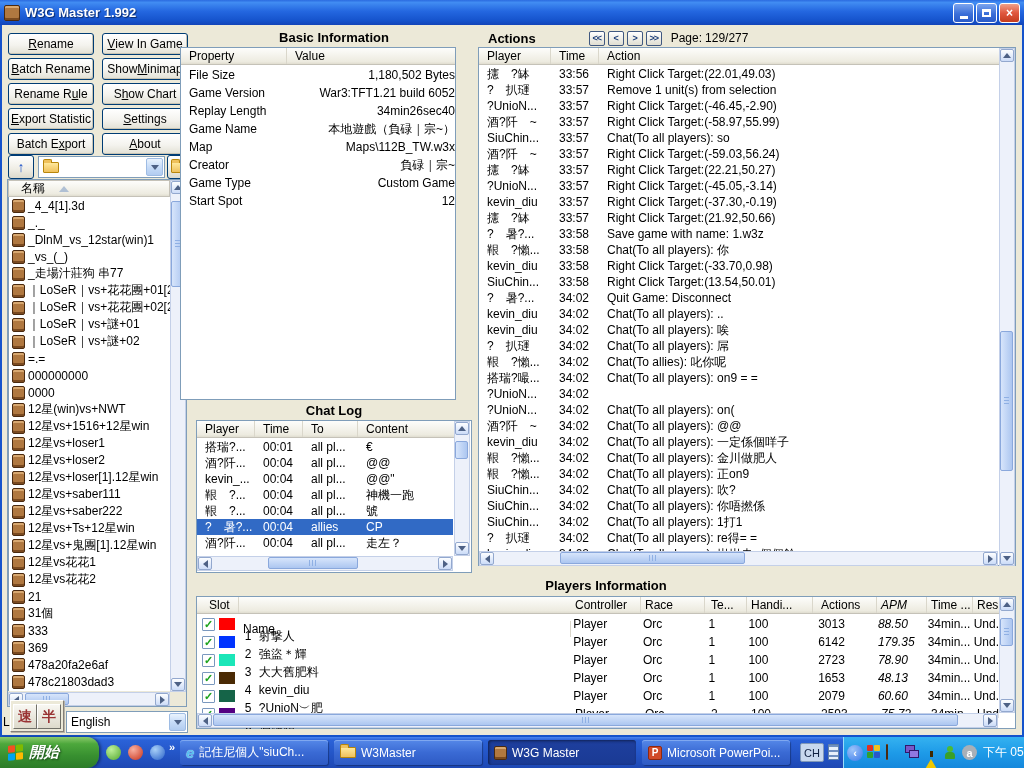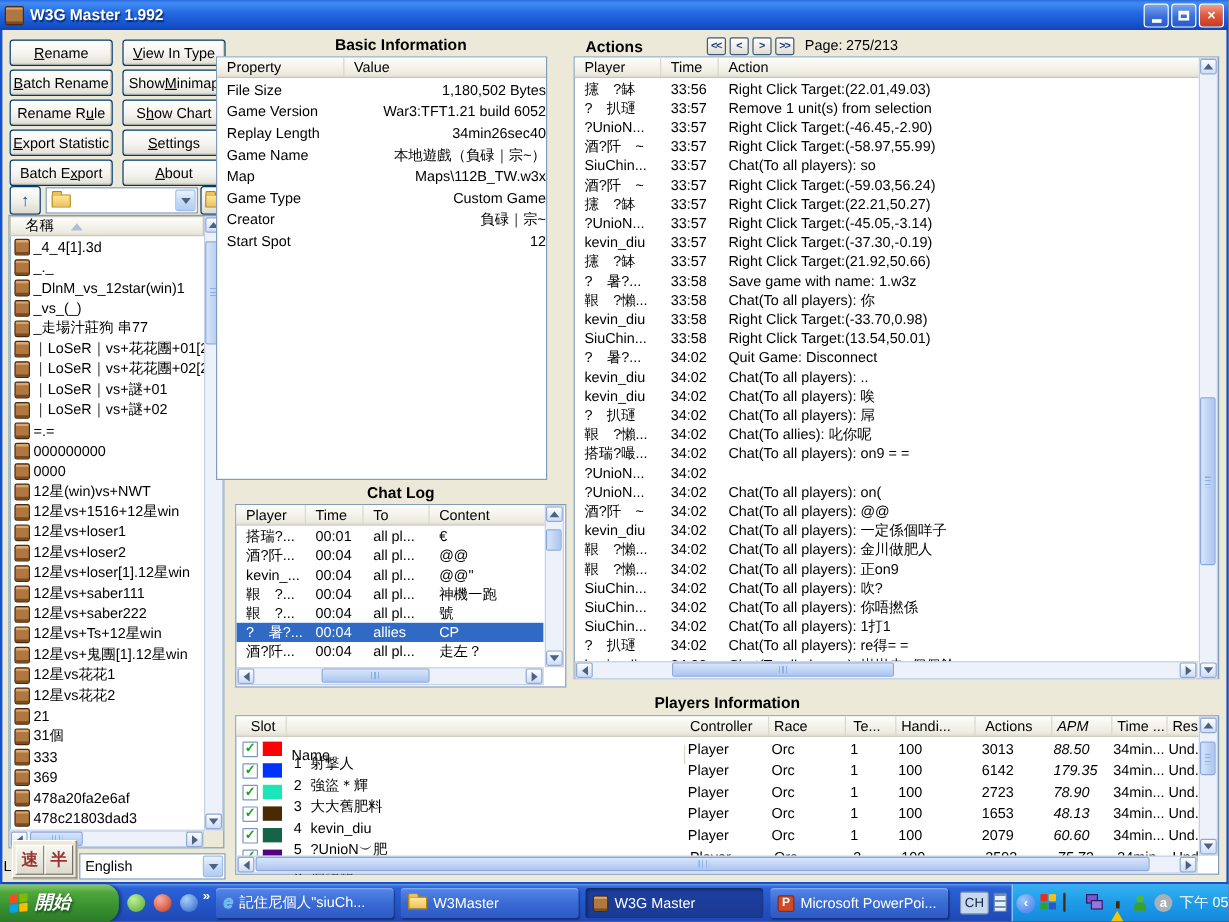--- a/index.html
+++ b/index.html
@@ -229,21 +229,21 @@
   <div class="edge" id="edgeB"></div>
 
   <div class="lbtn c0 r0">
       <span></span>
       <span class="u">R</span>
       <span>ename</span>
     </div>
   <div class="lbtn c1 r0">
       <span></span>
       <span class="u">V</span>
-      <span>iew In Type</span>
+      <span>iew In Game</span>
     </div>
   <div class="lbtn c0 r1">
       <span></span>
       <span class="u">B</span>
       <span>atch Rename</span>
     </div>
   <div class="lbtn c1 r1">
       <span>Show </span>
       <span class="u">M</span>
       <span>inimap</span>
@@ -478,26 +478,26 @@
       </div>
         <div class="trow">
         <div class="td2 b-prop">Game Name</div>
         <div class="td2 b-val">本地遊戲（負碌｜宗~）</div>
       </div>
         <div class="trow">
         <div class="td2 b-prop">Map</div>
         <div class="td2 b-val">Maps\112B_TW.w3x</div>
       </div>
         <div class="trow">
+        <div class="td2 b-prop">Creator</div>
+        <div class="td2 b-val">負碌｜宗~</div>
+      </div>
+        <div class="trow">
         <div class="td2 b-prop">Game Type</div>
         <div class="td2 b-val">Custom Game</div>
-      </div>
-        <div class="trow">
-        <div class="td2 b-prop">Creator</div>
-        <div class="td2 b-val">負碌｜宗~</div>
       </div>
         <div class="trow">
         <div class="td2 b-prop">Start Spot</div>
         <div class="td2 b-val">12</div>
       </div>
       </div>
   </div>
 
   <div class="panel-title" style="left:196px;top:403px;width:276px;">Chat Log</div>
   <div class="tbl" id="chat-tbl">
@@ -574,21 +574,21 @@
       </div>
   </div>
 
   <div id="actions-hdr">
     <span class="lbl">Actions</span>
     <span class="navbtn">&lt;&lt;</span>
     <span class="navbtn">&lt;</span>
     <span class="navbtn">&gt;</span>
     <span class="navbtn">&gt;&gt;</span>
     <span id="page-lbl">Page:</span>
-    <span>275/213</span>
+    <span>129/277</span>
   </div>
   <div class="tbl" id="actions-tbl">
     <div class="thead" style="right:16px;">
       <div class="th a-player">Player</div>
       <div class="th a-time">Time</div>
       <div class="th last">Action</div>
     </div>
     <div class="rows" id="actions-rows">
 
     <div class="trow">

